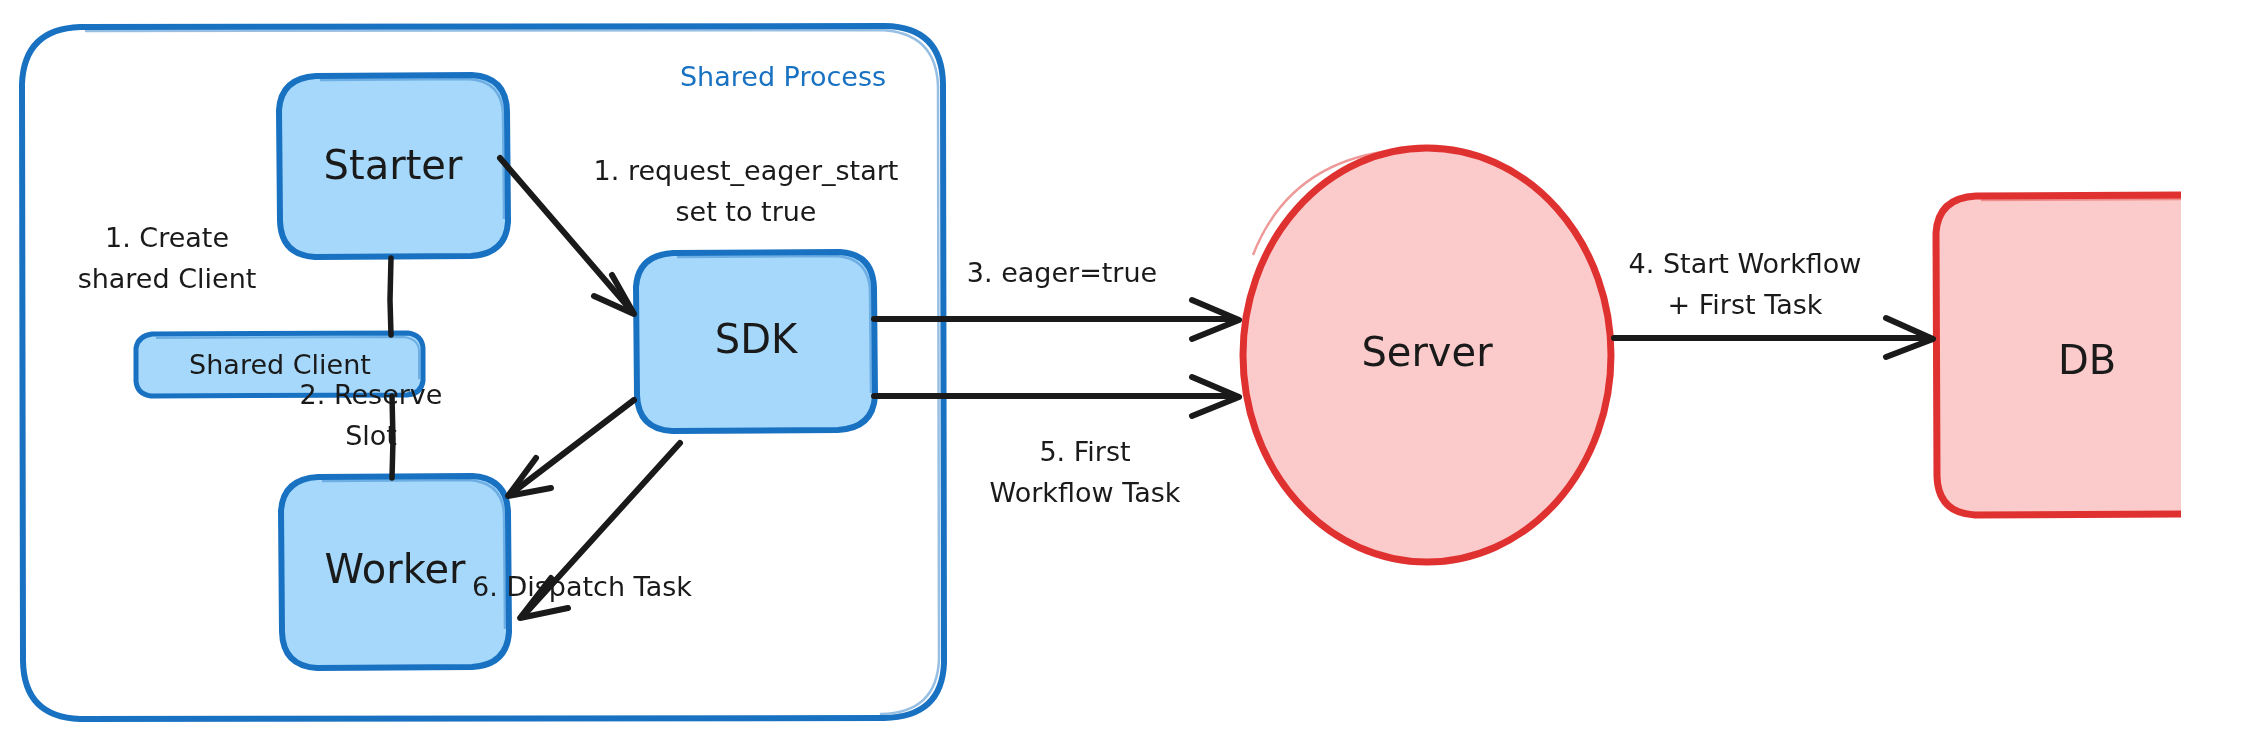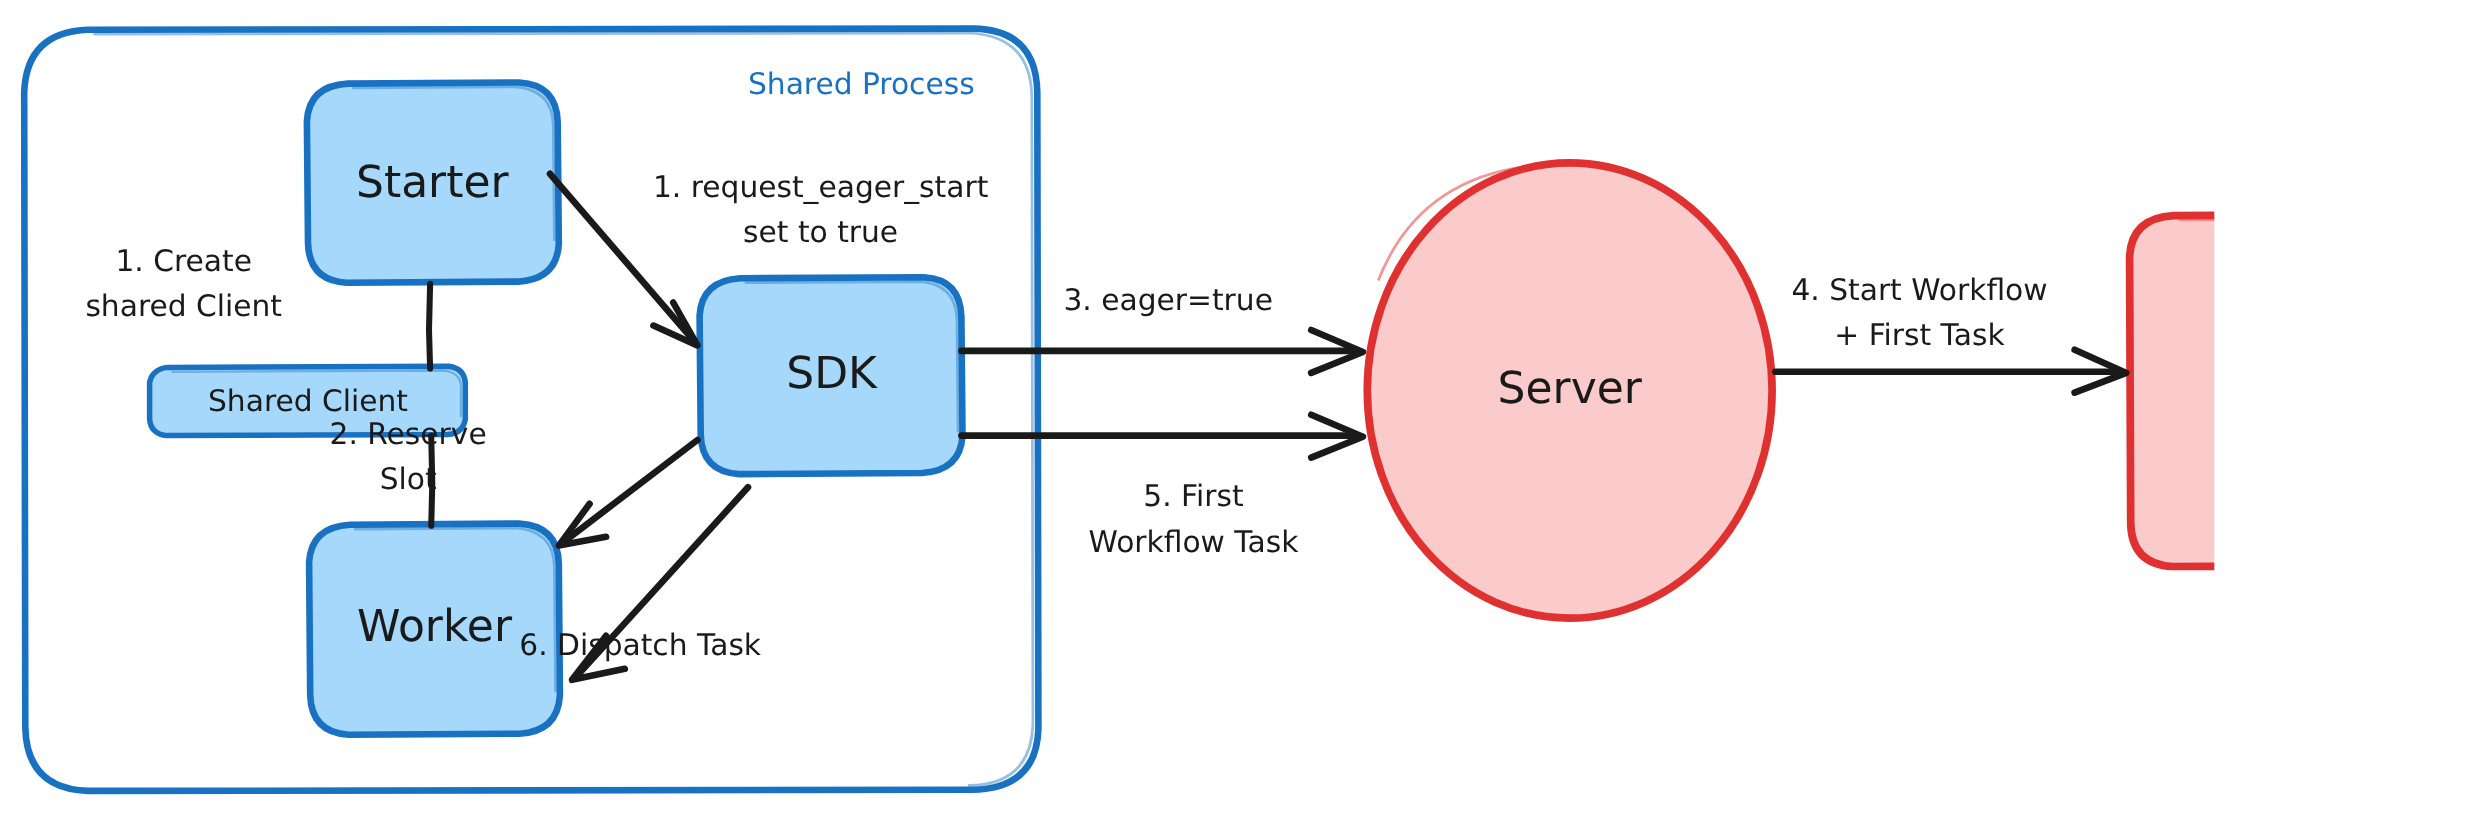--- a/index.html
+++ b/index.html
@@ -5,25 +5,24 @@
   html, body {
     margin: 0;
     padding: 0;
     background: #ffffff;
   }
   body {
     font-family: "DejaVu Sans", sans-serif;
   }
   #canvas {
     position: relative;
-    width: 1967px;
+    width: 2181px;
     height: 754px;
     background: #ffffff;
     overflow: hidden;
-    padding-left: 46px;
   }
   #diagram-svg {
     position: absolute;
     left: 0;
     top: 0;
     width: 2248px;
     height: 754px;
   }
   .node-label {
     font-family: "DejaVu Sans", sans-serif;

